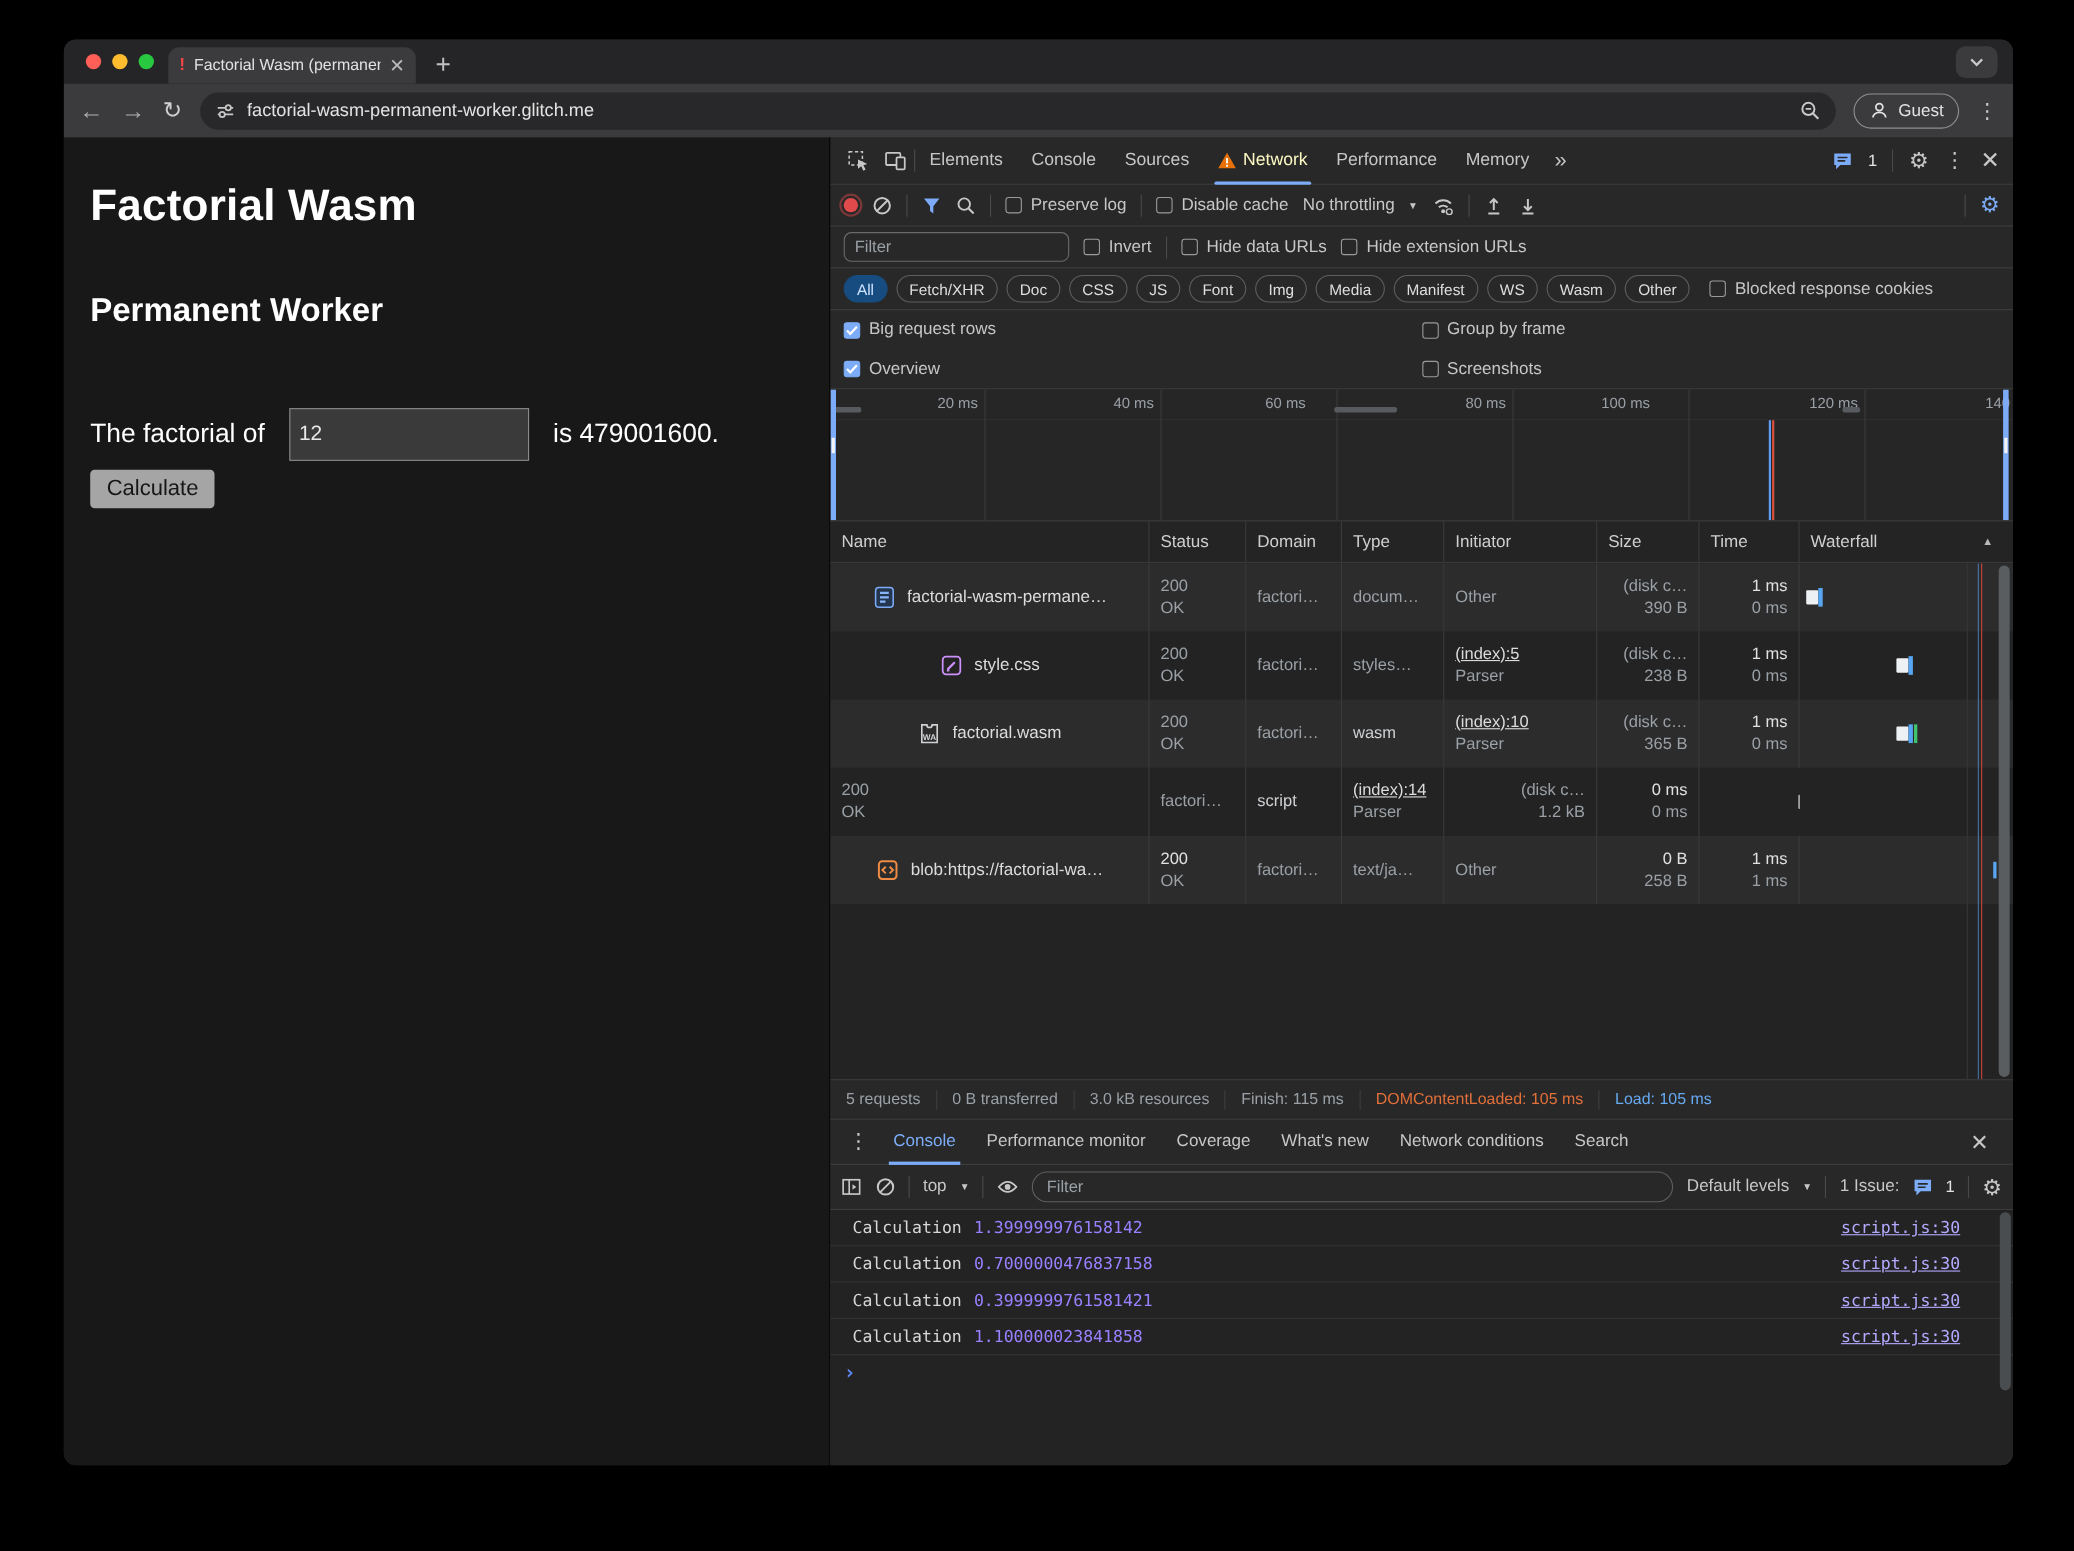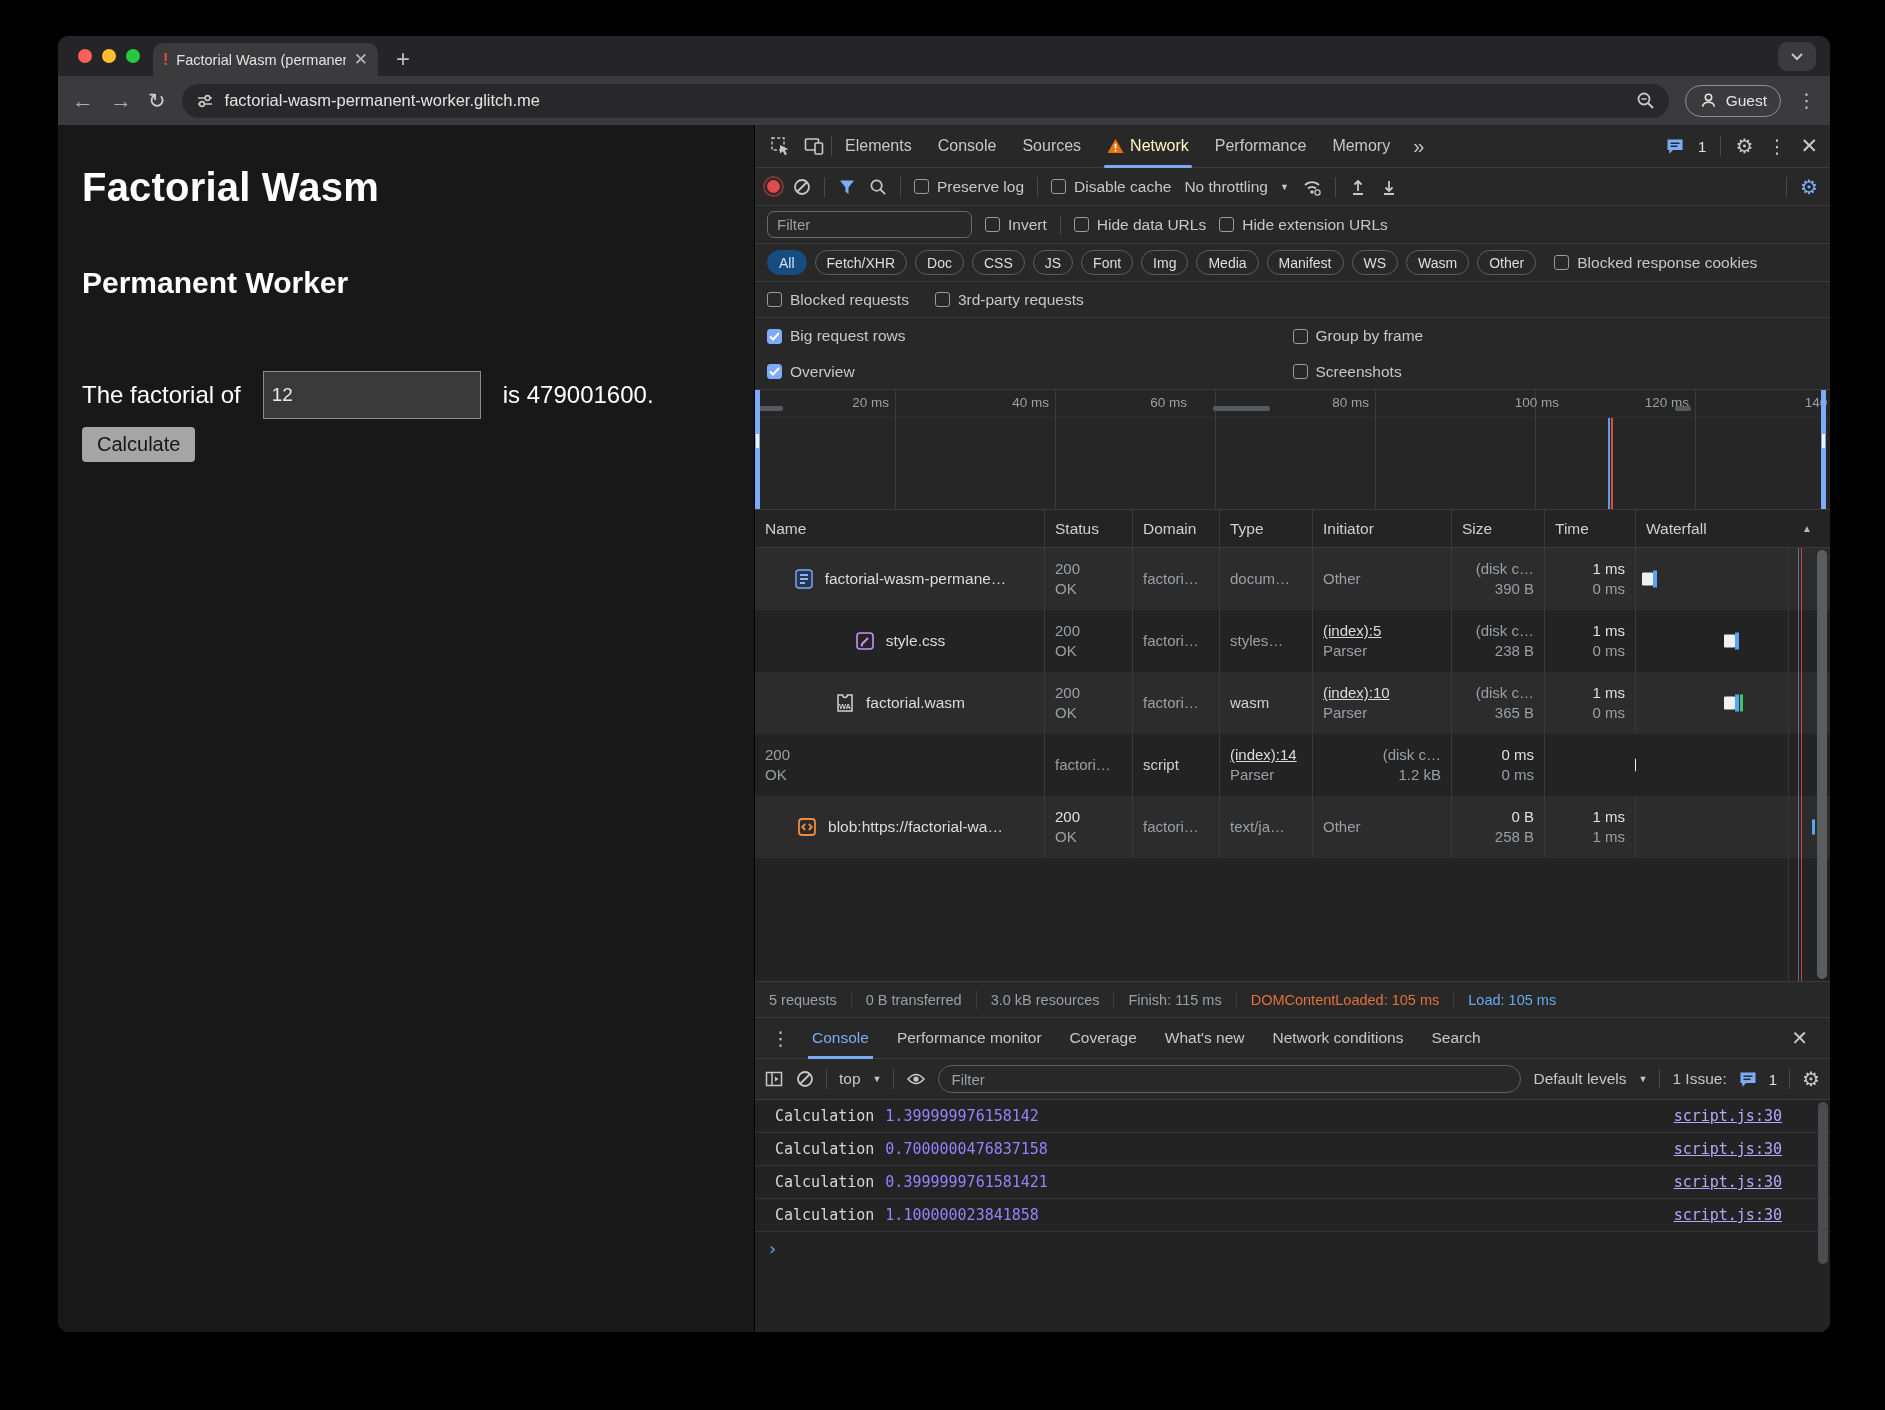--- a/index.html
+++ b/index.html
@@ -340,30 +340,20 @@
         <div class="pill">Manifest</div>
         <div class="pill">WS</div>
         <div class="pill">Wasm</div>
         <div class="pill">Other</div>
         <div class="cbwrap" style="margin-left:10px">
           <span class="cb"></span>
           <span class="lbl">Blocked response cookies</span>
         </div>
       </div>
 
-      <div class="row-tb blocked-row" style="border-bottom:1px solid #3c3c3c">
-        <div class="cbwrap">
-          <span class="cb"></span>
-          <span class="lbl">Blocked requests</span>
-        </div>
-        <div class="cbwrap">
-          <span class="cb"></span>
-          <span class="lbl">3rd-party requests</span>
-        </div>
-      </div>
 
       <div class="two-col">
         <div class="col">
           <span class="cb on">
               <svg width="11" height="9" viewBox="0 0 11 9">
                 <path d="M1 4.5 L4 7.5 L10 1" stroke="#fff" stroke-width="2" fill="none"></path>
               </svg>
             </span>
           <span class="lbl">Big request rows</span>
         </div>
@@ -394,21 +384,21 @@
         <div class="tl-line" style="left:300px"></div>
         <div class="tl-line" style="left:460px"></div>
         <div class="tl-line" style="left:620px"></div>
         <div class="tl-line" style="left:780px"></div>
         <div class="tl-line" style="left:940px"></div>
 
         <div class="tl-lab" style="left:82px">20 ms</div>
         <div class="tl-lab" style="left:242px">40 ms</div>
         <div class="tl-lab" style="left:380px">60 ms</div>
         <div class="tl-lab" style="left:562px">80 ms</div>
-        <div class="tl-lab" style="left:752px">100 ms</div>
+        <div class="tl-lab" style="left:693px">100 ms</div>
         <div class="tl-lab" style="left:882px">120 ms</div>
         <div class="tl-lab" style="left:1042px">140 ms</div>
         <div class="tl-bar" style="left:2px; width:26px"></div>
         <div class="tl-bar" style="left:458px; width:57px"></div>
         <div class="tl-bar" style="left:920px; width:16px"></div>
         <div class="tl-ev-b" style="left:853px"></div>
         <div class="tl-ev-r" style="left:856px"></div>
         <div class="tl-handle" style="left:0"></div>
         <div class="tl-handle" style="right:4px"></div>
       </div>

